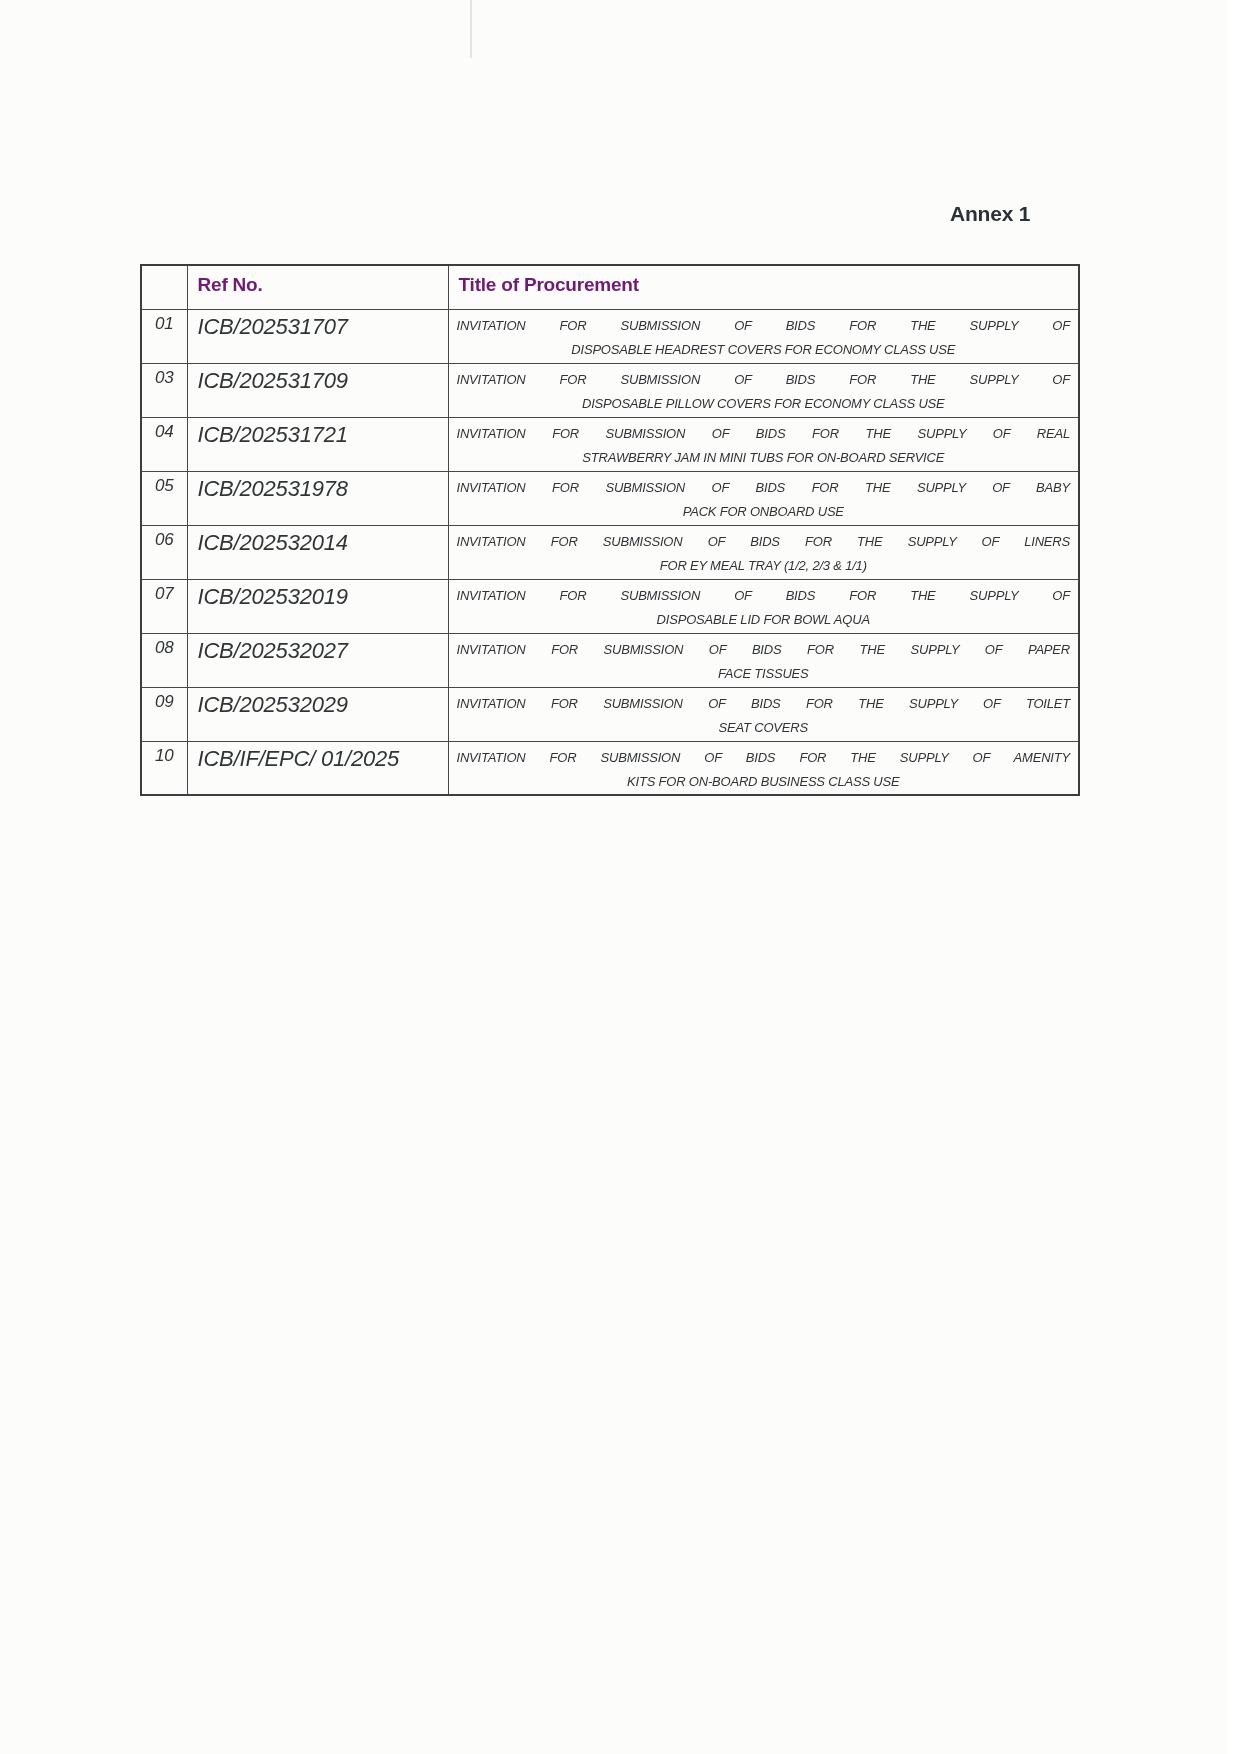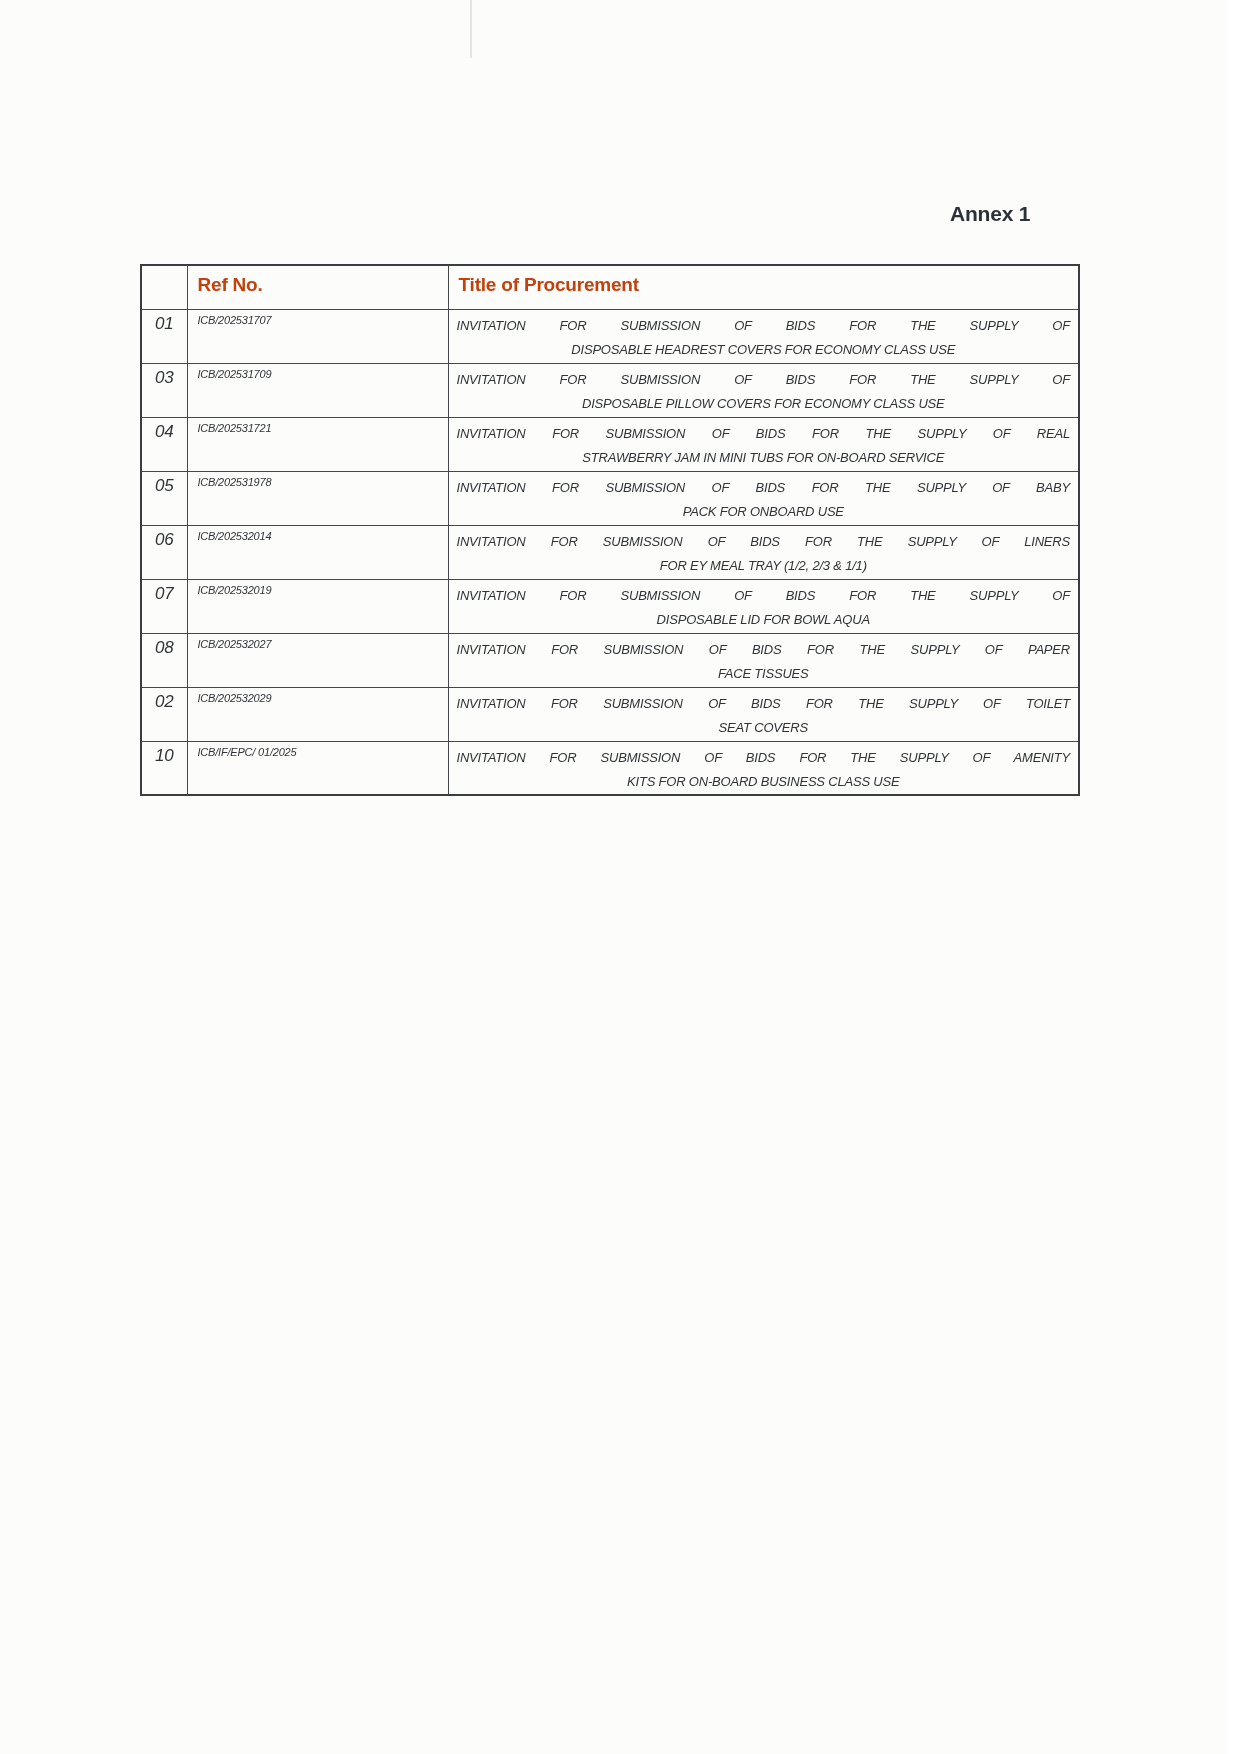--- a/index.html
+++ b/index.html
@@ -50,32 +50,32 @@
     vertical-align: top;
     overflow: hidden;
   }
   table.proc-table { border: 2px solid #3b3e41; }
   tr.head-row { height: 44px; }
   tr.head-row th {
     text-align: left;
     font-size: 19px;
     font-weight: bold;
     letter-spacing: -0.2px;
-    color: #c2410c;
+    color: #701a75;
     padding: 8px 8px 0 10px;
   }
   tr.data-row { height: 54px; font-style: italic; }
   td.cell-num {
     text-align: center;
     font-size: 17px;
     padding-top: 4px;
     letter-spacing: -0.2px;
   }
   td.cell-ref {
-    font-size: 11px;
+    font-size: 22px;
     padding: 4px 6px 0 10px;
     letter-spacing: -0.2px;
     white-space: nowrap;
   }
   td.cell-title {
     font-size: 13px;
     padding: 4px 8px 0 8px;
     letter-spacing: -0.2px;
   }
   .t-line1 {
@@ -169,21 +169,21 @@
       <tr class="data-row">
         <td class="cell-num">08</td>
         <td class="cell-ref">ICB/202532027</td>
         <td class="cell-title">
           <div class="t-line1">INVITATION FOR SUBMISSION OF BIDS FOR THE SUPPLY OF PAPER</div>
           <div class="t-line2">FACE TISSUES</div>
         </td>
       </tr>
 
       <tr class="data-row">
-        <td class="cell-num">02</td>
+        <td class="cell-num">09</td>
         <td class="cell-ref">ICB/202532029</td>
         <td class="cell-title">
           <div class="t-line1">INVITATION FOR SUBMISSION OF BIDS FOR THE SUPPLY OF TOILET</div>
           <div class="t-line2">SEAT COVERS</div>
         </td>
       </tr>
 
       <tr class="data-row">
         <td class="cell-num">10</td>
         <td class="cell-ref">ICB/IF/EPC/ 01/2025</td>

